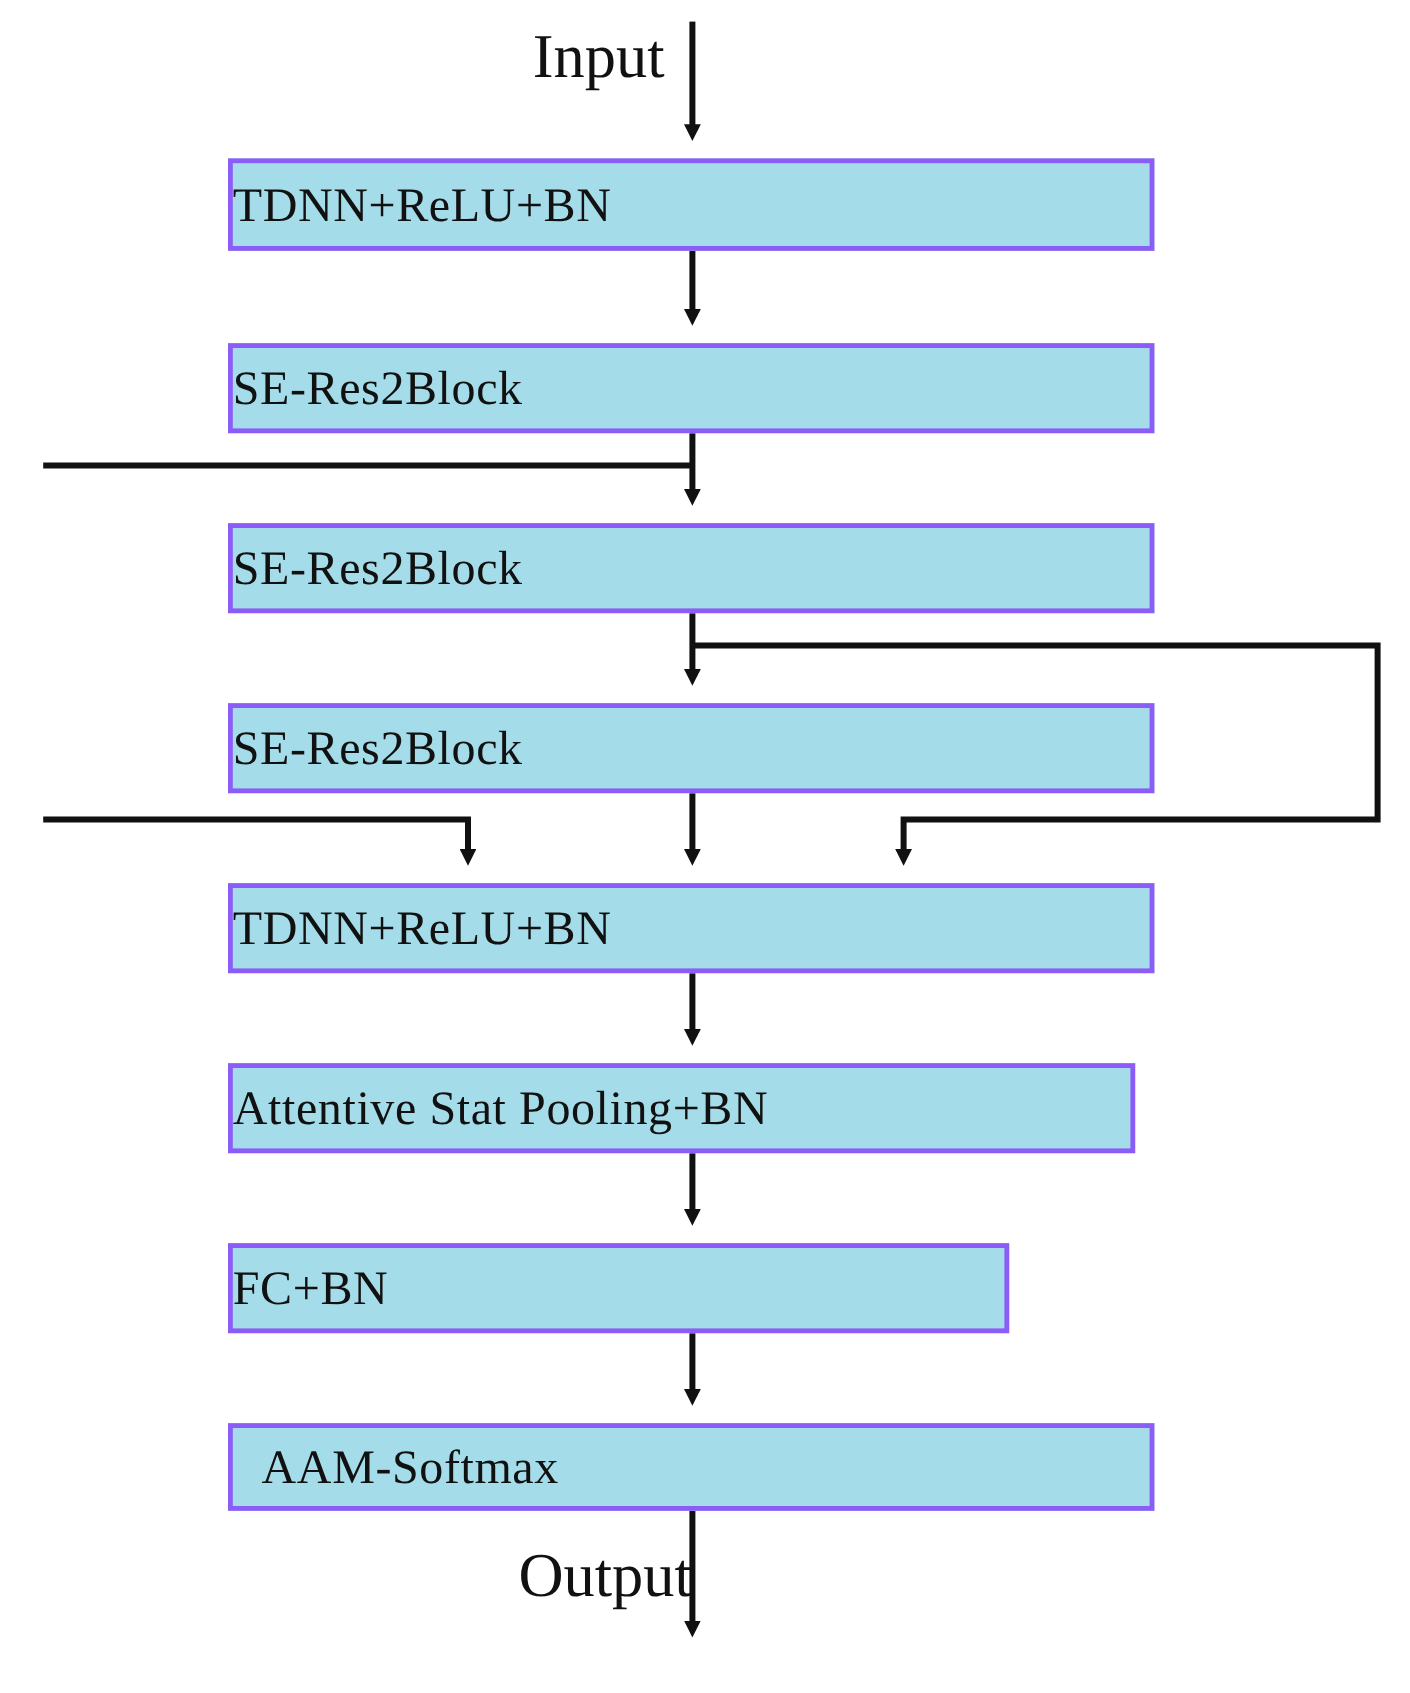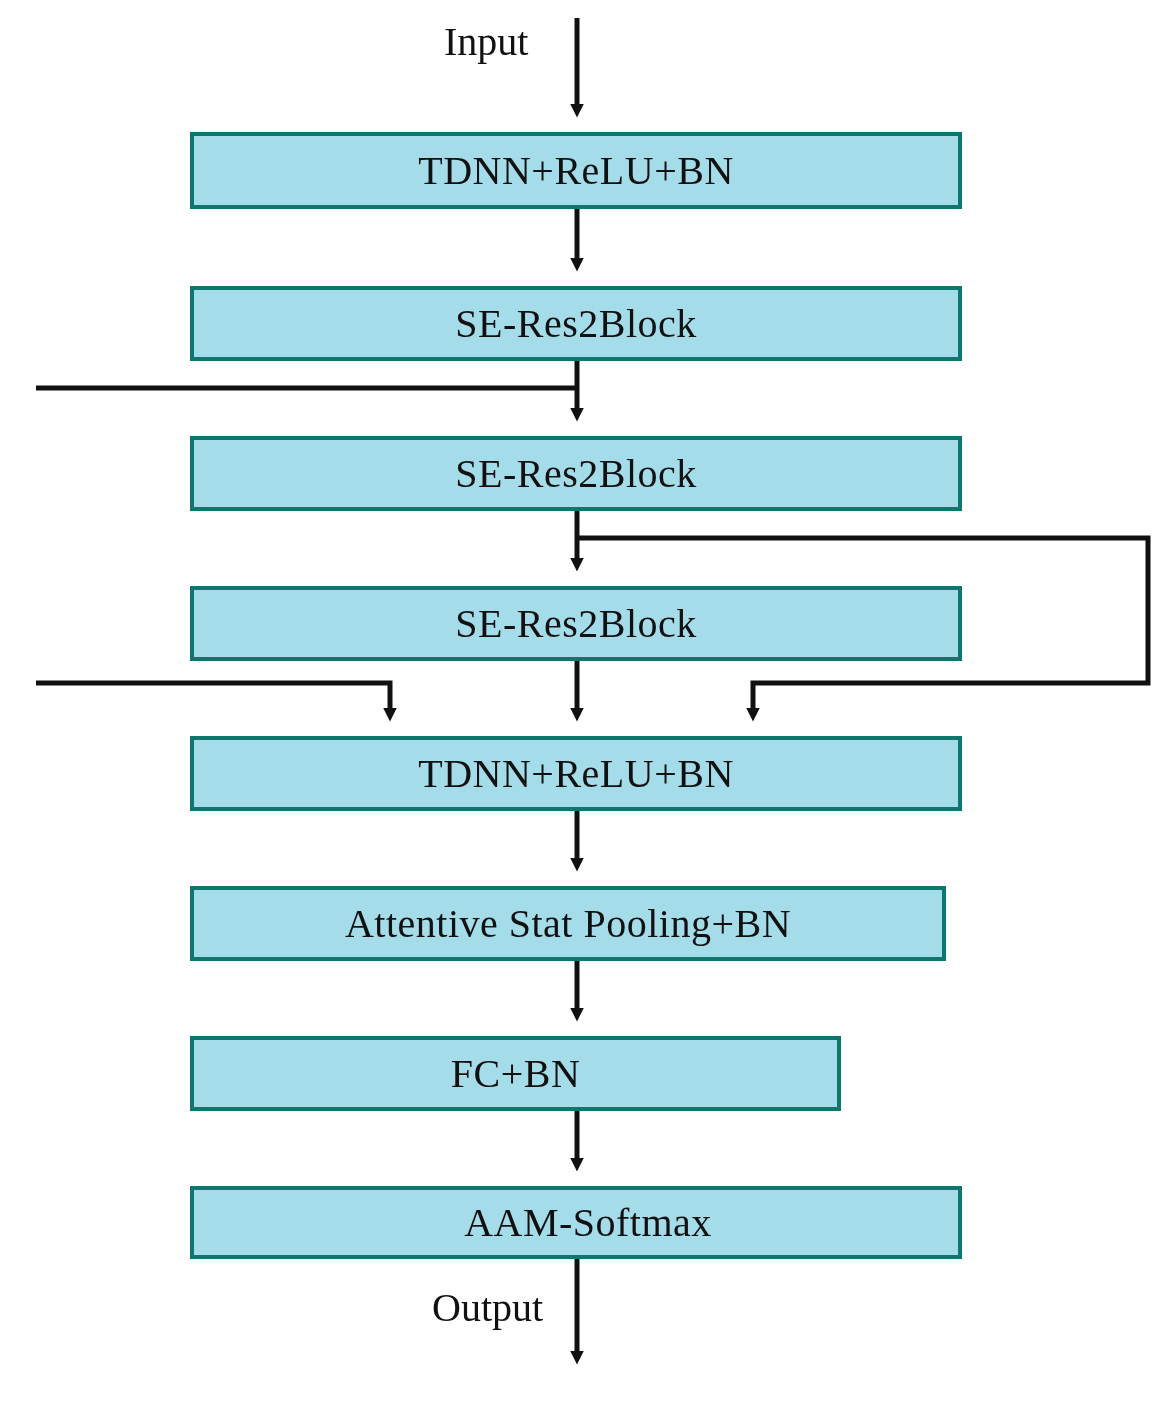--- a/index.html
+++ b/index.html
@@ -7,33 +7,33 @@
     font-family:"Liberation Serif","DejaVu Serif",serif;
     width:1175px;height:1411px;
     overflow:hidden;
   }
   #canvas{position:relative;width:1175px;height:1411px;background:#fff;}
   #svgLayer{position:absolute;left:0;top:0;width:1175px;height:1411px;}
   .node-box{
     position:absolute;
     box-sizing:border-box;
     background:#a5dce9;
-    border:4px solid #0f766e;
-    display:flex;align-items:center;justify-content:center;
+    border:4px solid #8b5cf6;
+    display:flex;align-items:center;
   }
   .node-label{
     font-size:40px;
     line-height:1;
     color:#111;
     white-space:nowrap;
     letter-spacing:0.5px;
   }
   .io-label{
     position:absolute;
-    font-size:40px;
+    font-size:52px;
     color:#111;
     white-space:nowrap;
     line-height:1;
   }
 </style>
 </head>
 <body>
 
 <div id="canvas">
 

